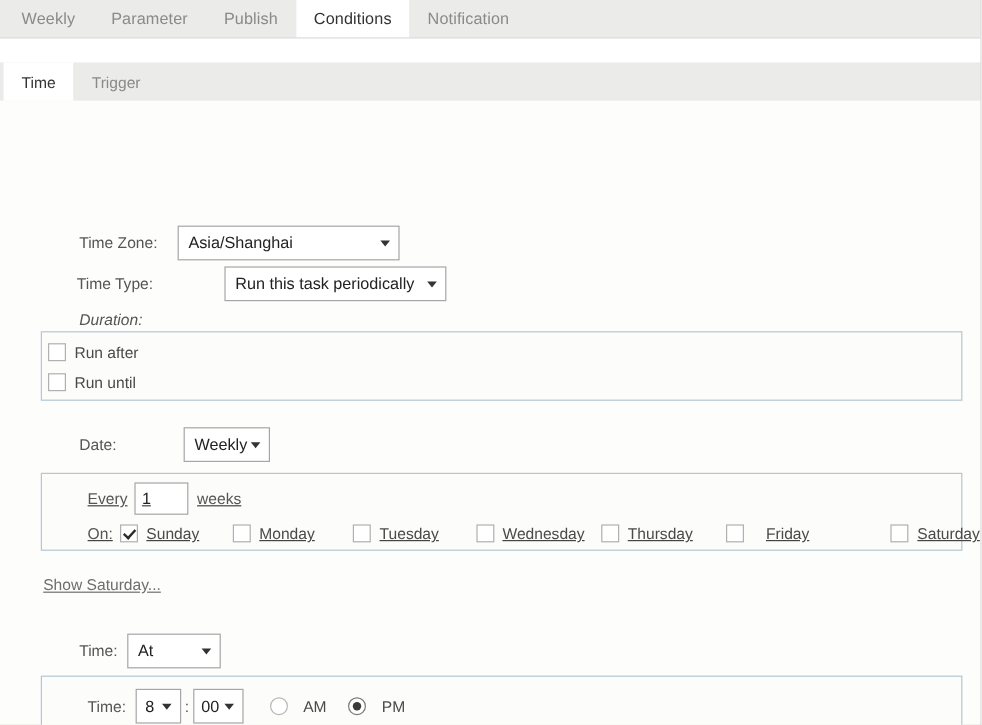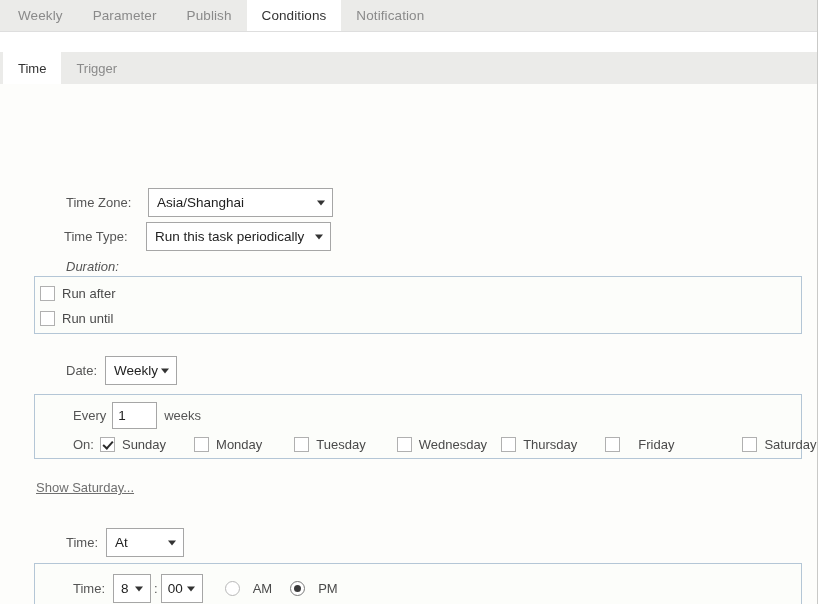--- a/index.html
+++ b/index.html
@@ -268,48 +268,48 @@
     <div class="abs row" style="left:34px; top:104px;">
       <span class="lbl" style="width:82px;">Time Zone:</span>
       <span class="sel" style="width:185px; margin-left:0px;">
         <span>Asia/Shanghai</span>
         <span class="arrow"></span>
       </span>
     </div>
 
     <div class="abs row" style="left:32px; top:138px;">
       <span class="lbl" style="width:82px;">Time Type:</span>
-      <span class="sel" style="width:185px;">
+      <span class="sel" style="width:185px;margin-left:41px;">
         <span>Run this task periodically</span>
         <span class="arrow"></span>
       </span>
     </div>
 
     <div class="abs lbl" style="left:34px; top:175px;font-style:italic;">Duration:</div>
 
     <div class="abs panel" style="left:34px; top:192px; width:768px; height:58px;">
       <div class="cb-item" style="margin:9px 0 0 5px;">
         <span class="cb"></span>
         <span class="cbl">Run after</span>
       </div>
       <div class="cb-item" style="margin:10px 0 0 5px;">
         <span class="cb"></span>
         <span class="cbl">Run until</span>
       </div>
     </div>
 
-    <div class="abs row" style="left:34px; top:272px;">
+    <div class="abs row" style="left:34px; top:272px;gap:48px;">
       <span class="lbl" style="margin-right:8px;">Date:</span>
       <span class="sel" style="width:72px;">
         <span>Weekly</span>
         <span class="arrow"></span>
       </span>
     </div>
 
-    <div class="abs panel" style="left:34px; top:310px; width:768px; height:65px;">
+    <div class="abs panel" style="left:34px; top:310px; width:768px; height:65px;text-decoration:underline;">
 
       <div class="row" style="margin:7px 0 0 6px;">
         <span class="lbl" style="margin-right:6px;">Every</span>
         <input class="txtin" style="width: 45px;" value="1">
         <span class="lbl" style="margin-left:7px;">weeks</span>
       </div>
 
       <div class="row" style="margin:8px 0 0 6px;">
         <span class="lbl" style="margin-right:6px;">On:</span>
 

